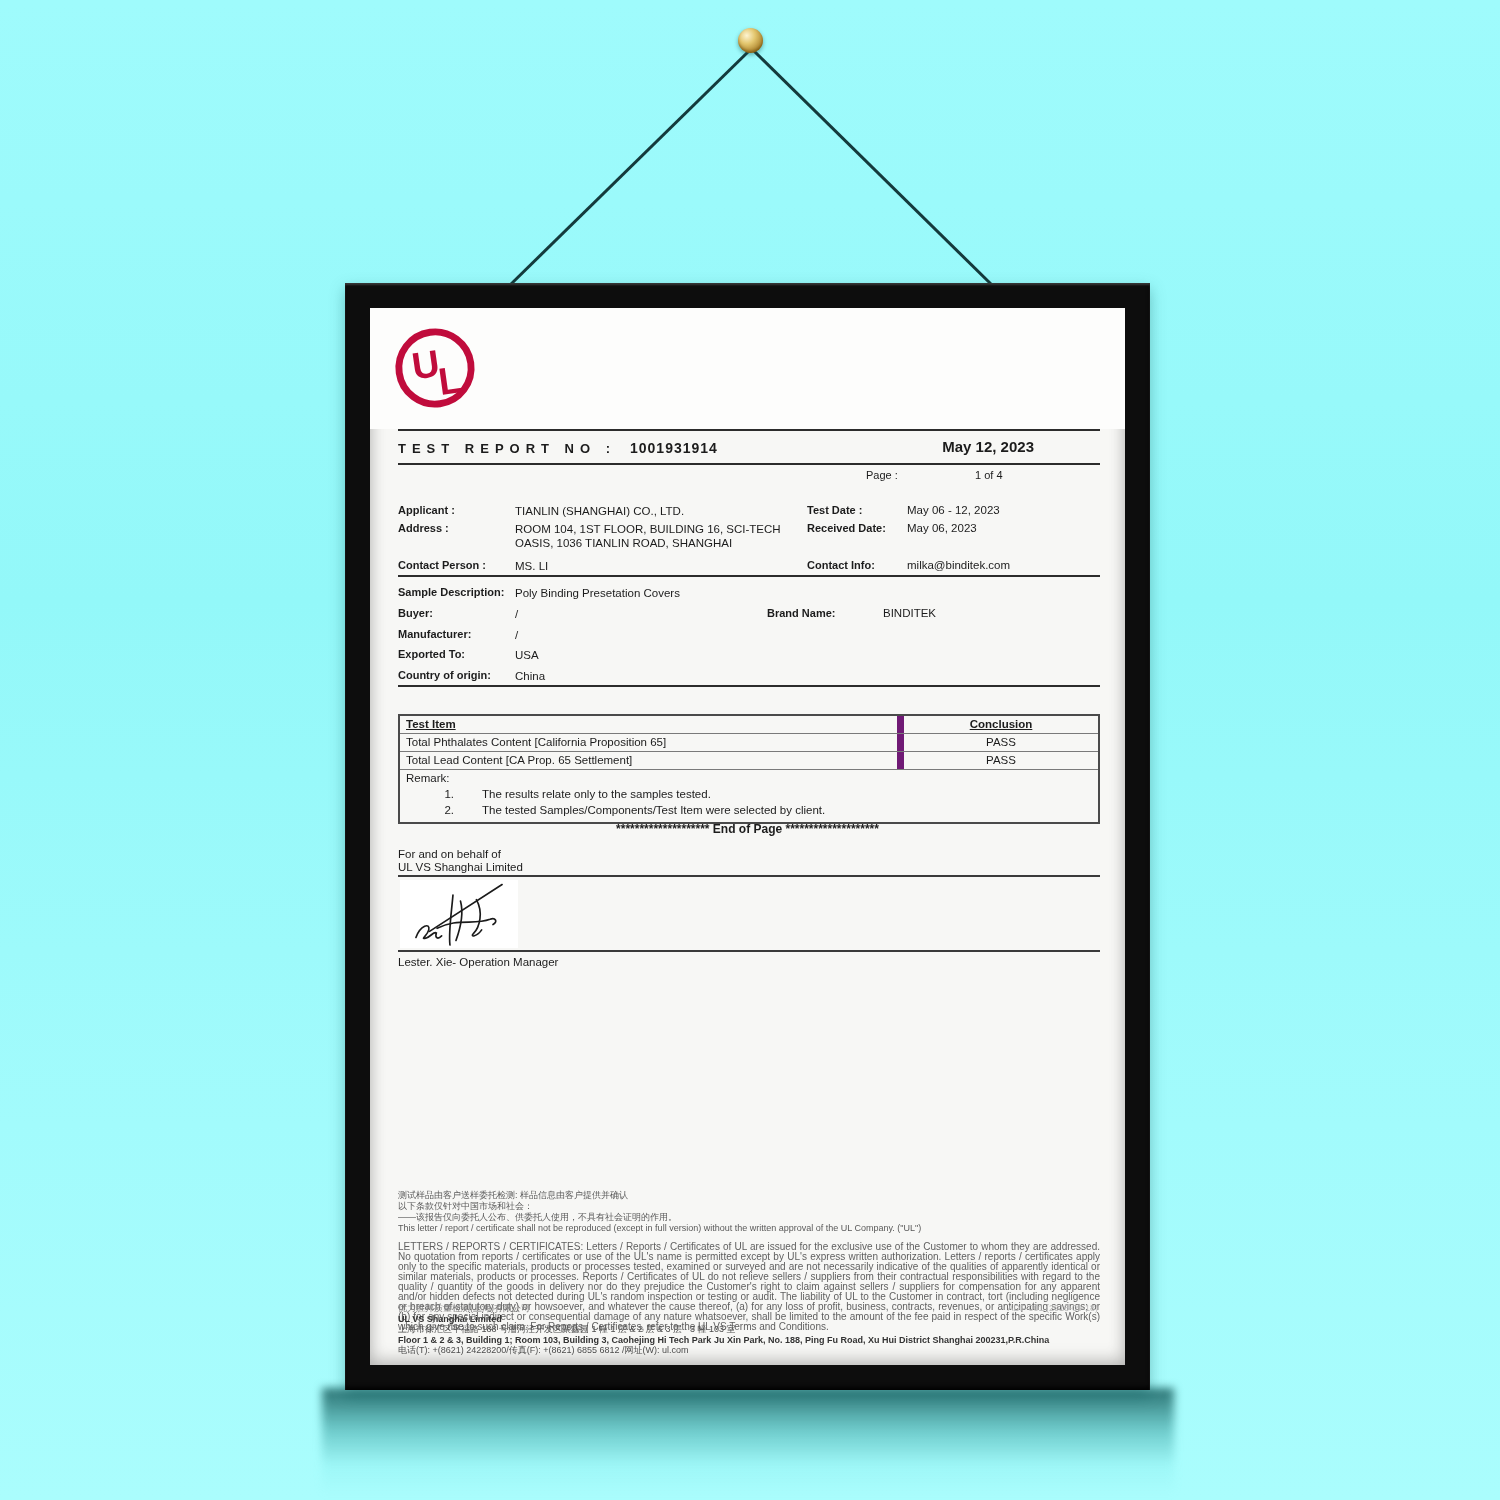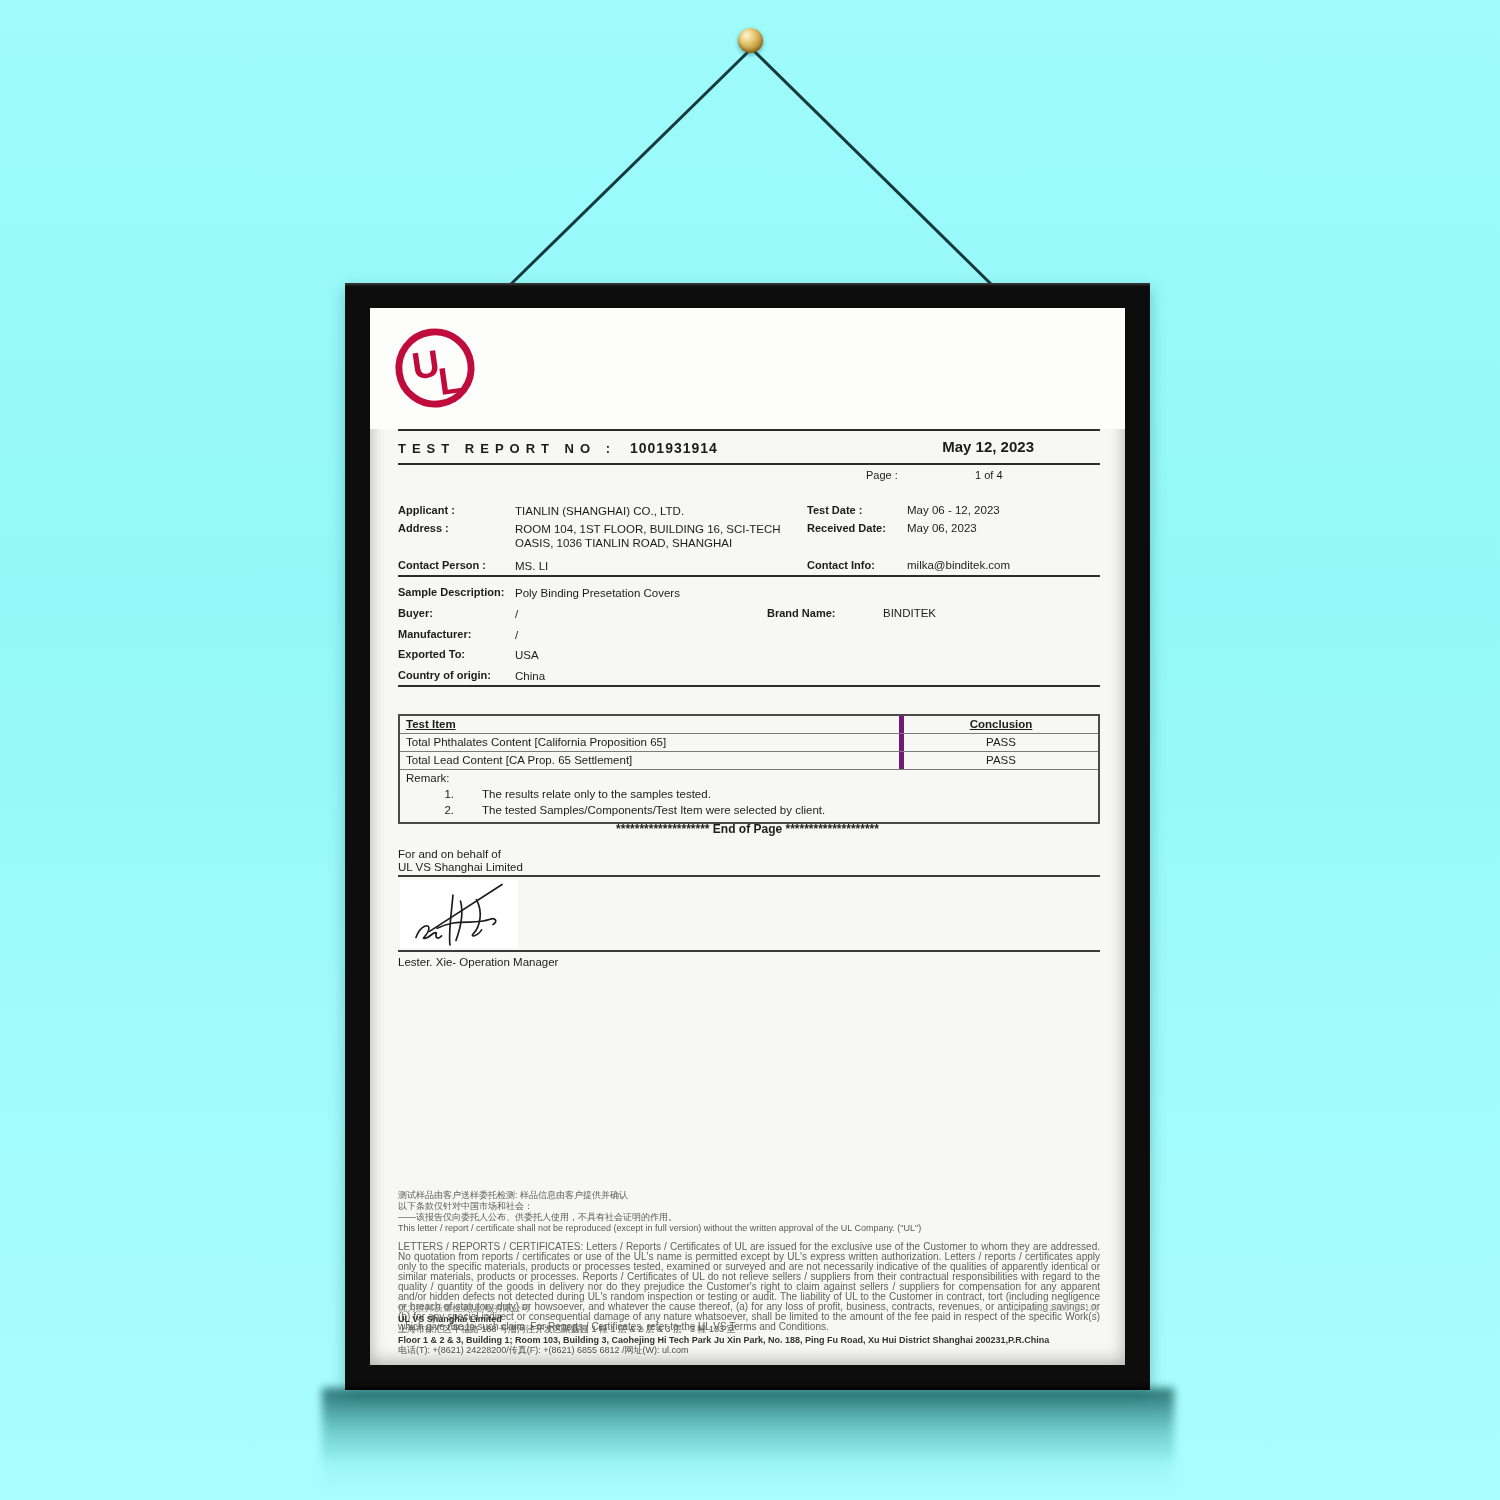--- a/index.html
+++ b/index.html
@@ -73,21 +73,21 @@
   .brand-val{position:absolute;left:513px;}
   #row-manufacturer{left:0;top:320px;width:755px;}
   #row-exported{left:0;top:340px;width:755px;}
   #row-country{left:0;top:361px;width:755px;}
   #rule-sample{top:377px;}
 
   
   #test-table{left:28px;top:406px;width:702px;box-sizing:border-box;border:2px solid #4a4a4a;font-size:11.5px;}
   .t-row{display:flex;border-bottom:1px solid #7a7a7a;}
   .t-item{flex:1;padding:2px 6px 3px 6px;}
-  .t-conc{width:186px;border-left:5px solid #701a75;text-align:center;padding:2px 4px 3px 4px;margin-left:32px;}
+  .t-conc{width:186px;border-left:7px solid #701a75;text-align:center;padding:2px 4px 3px 4px;margin-left:32px;}
   .t-head span{font-weight:bold;text-decoration:underline;}
   .remark-block{padding:2px 6px 6px 6px;}
   .remark-item{display:flex;margin-top:4px;}
   .remark-num{width:26px;text-align:right;margin-left:22px;}
   .remark-txt{margin-left:28px;}
 
   #end-of-page{left:0;top:514px;width:755px;text-align:center;font-size:12px;font-weight:bold;}
 
   
   #behalf{left:28px;top:540px;width:702px;font-size:11.5px;line-height:13px;}

